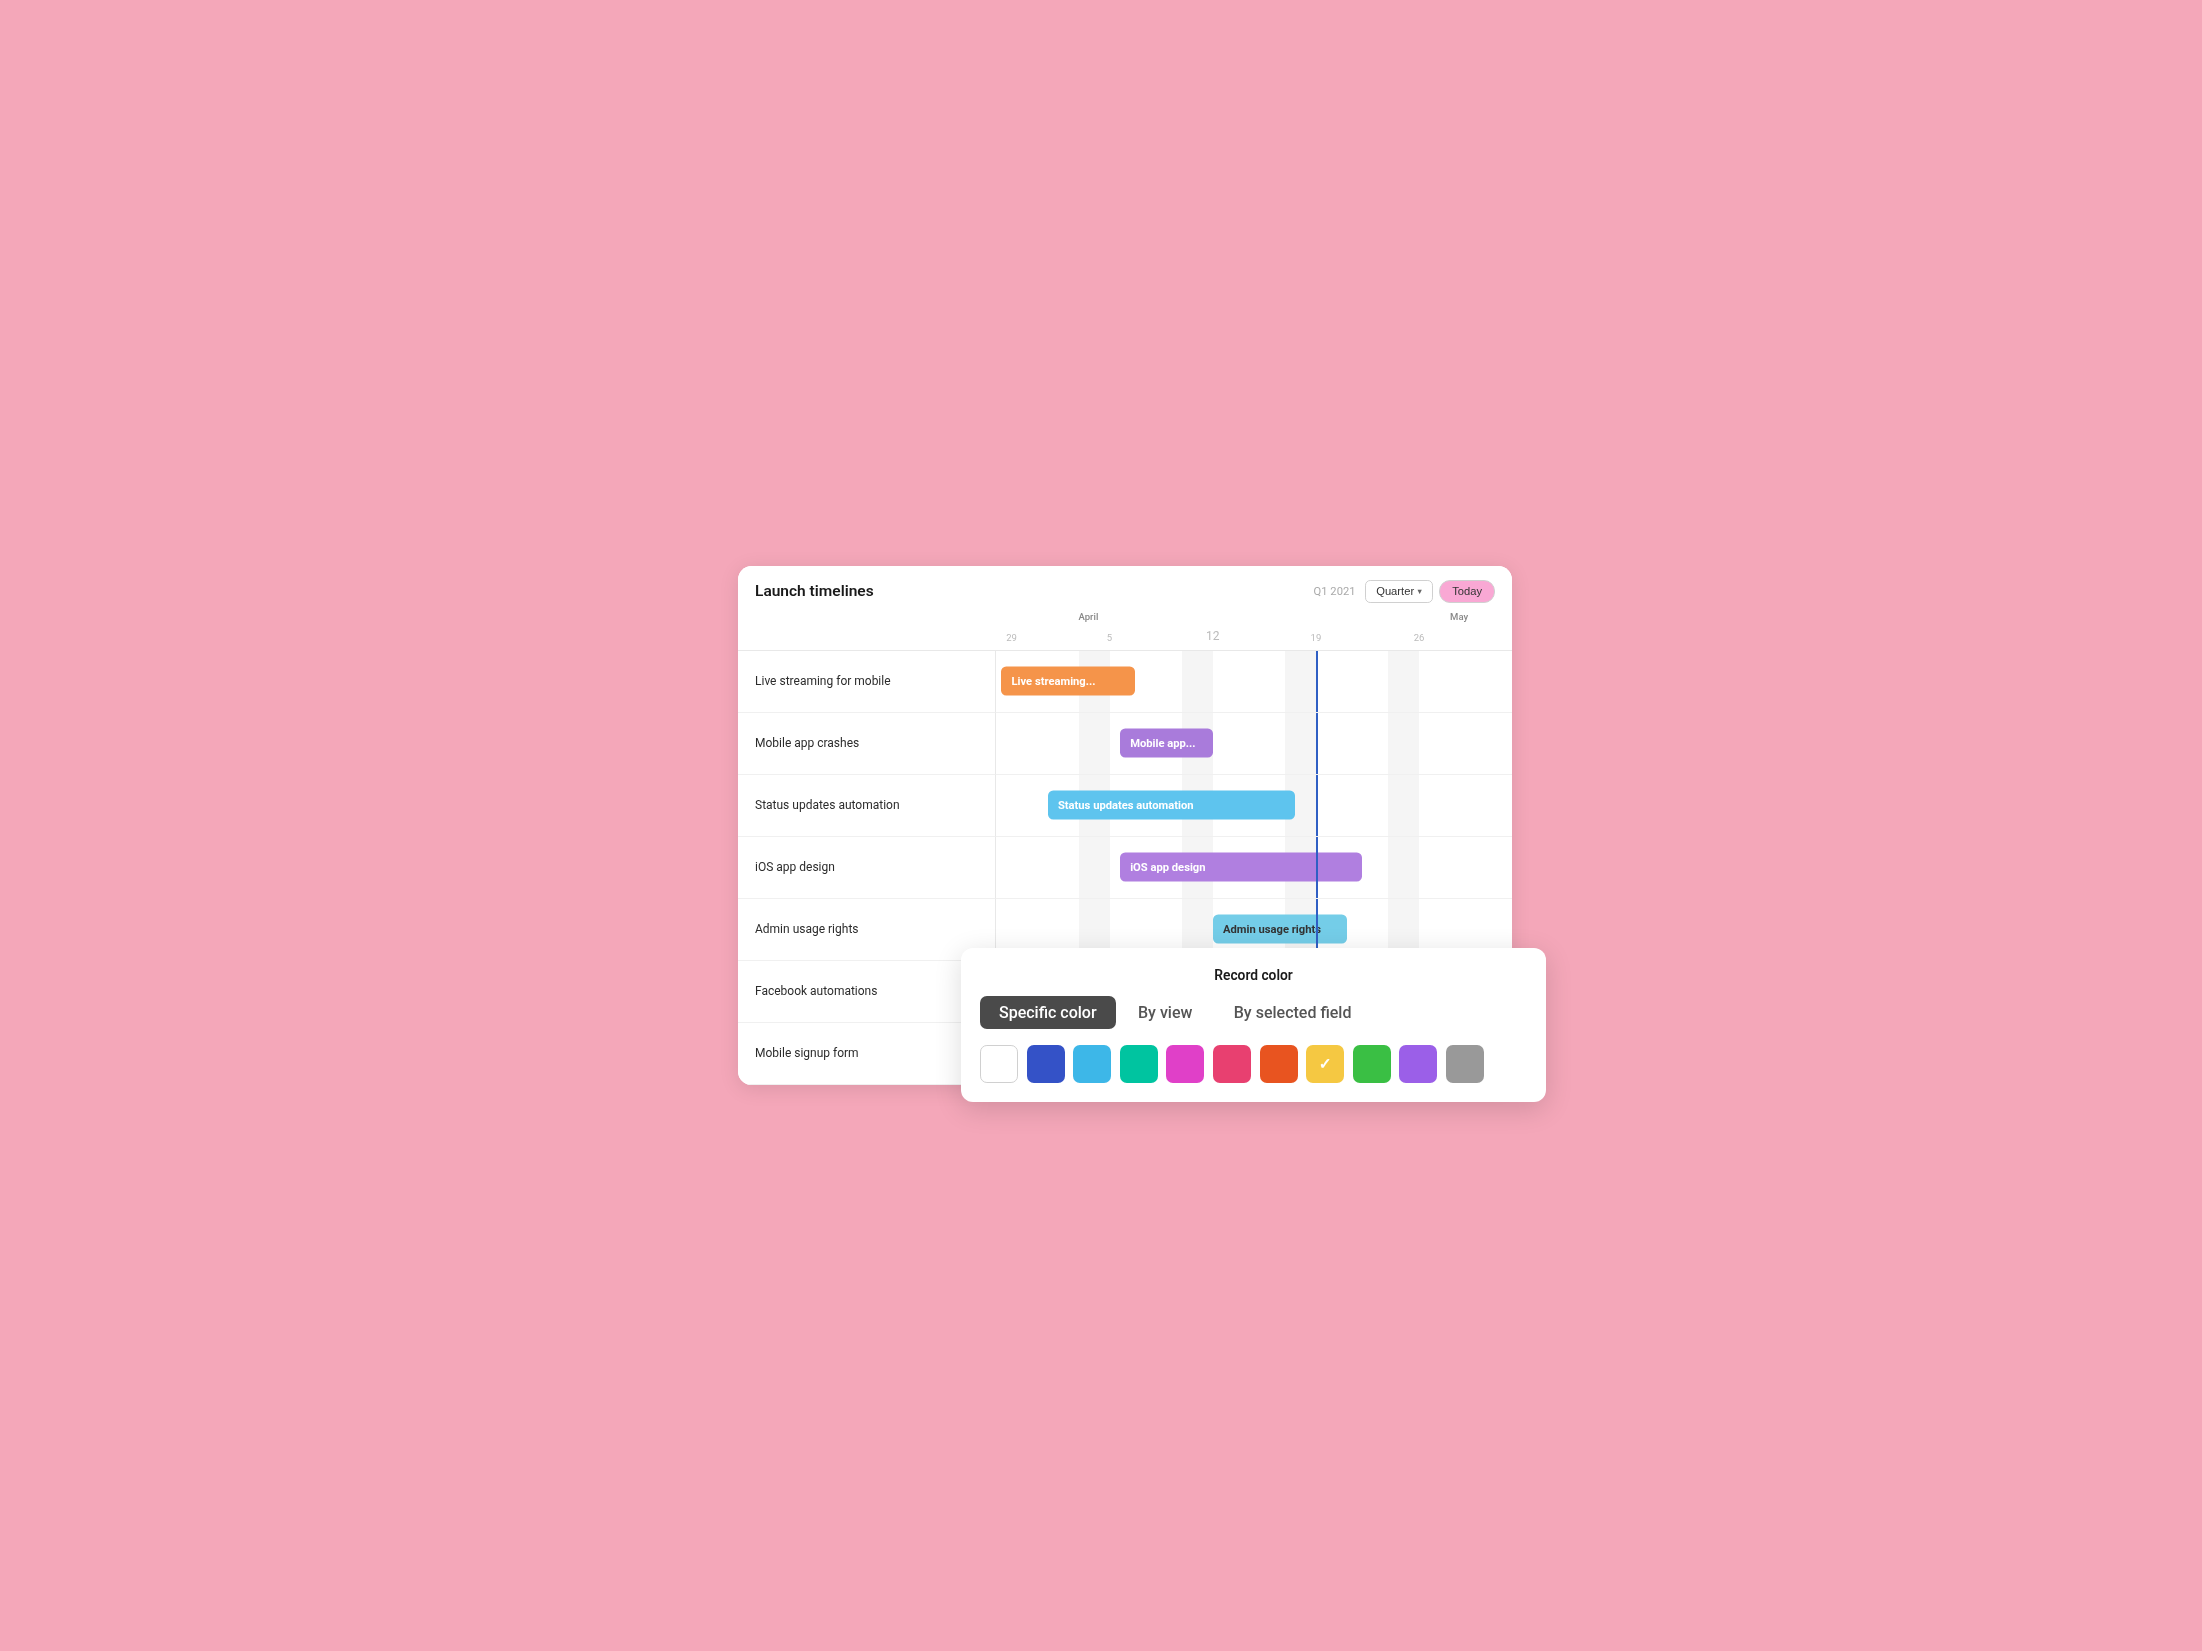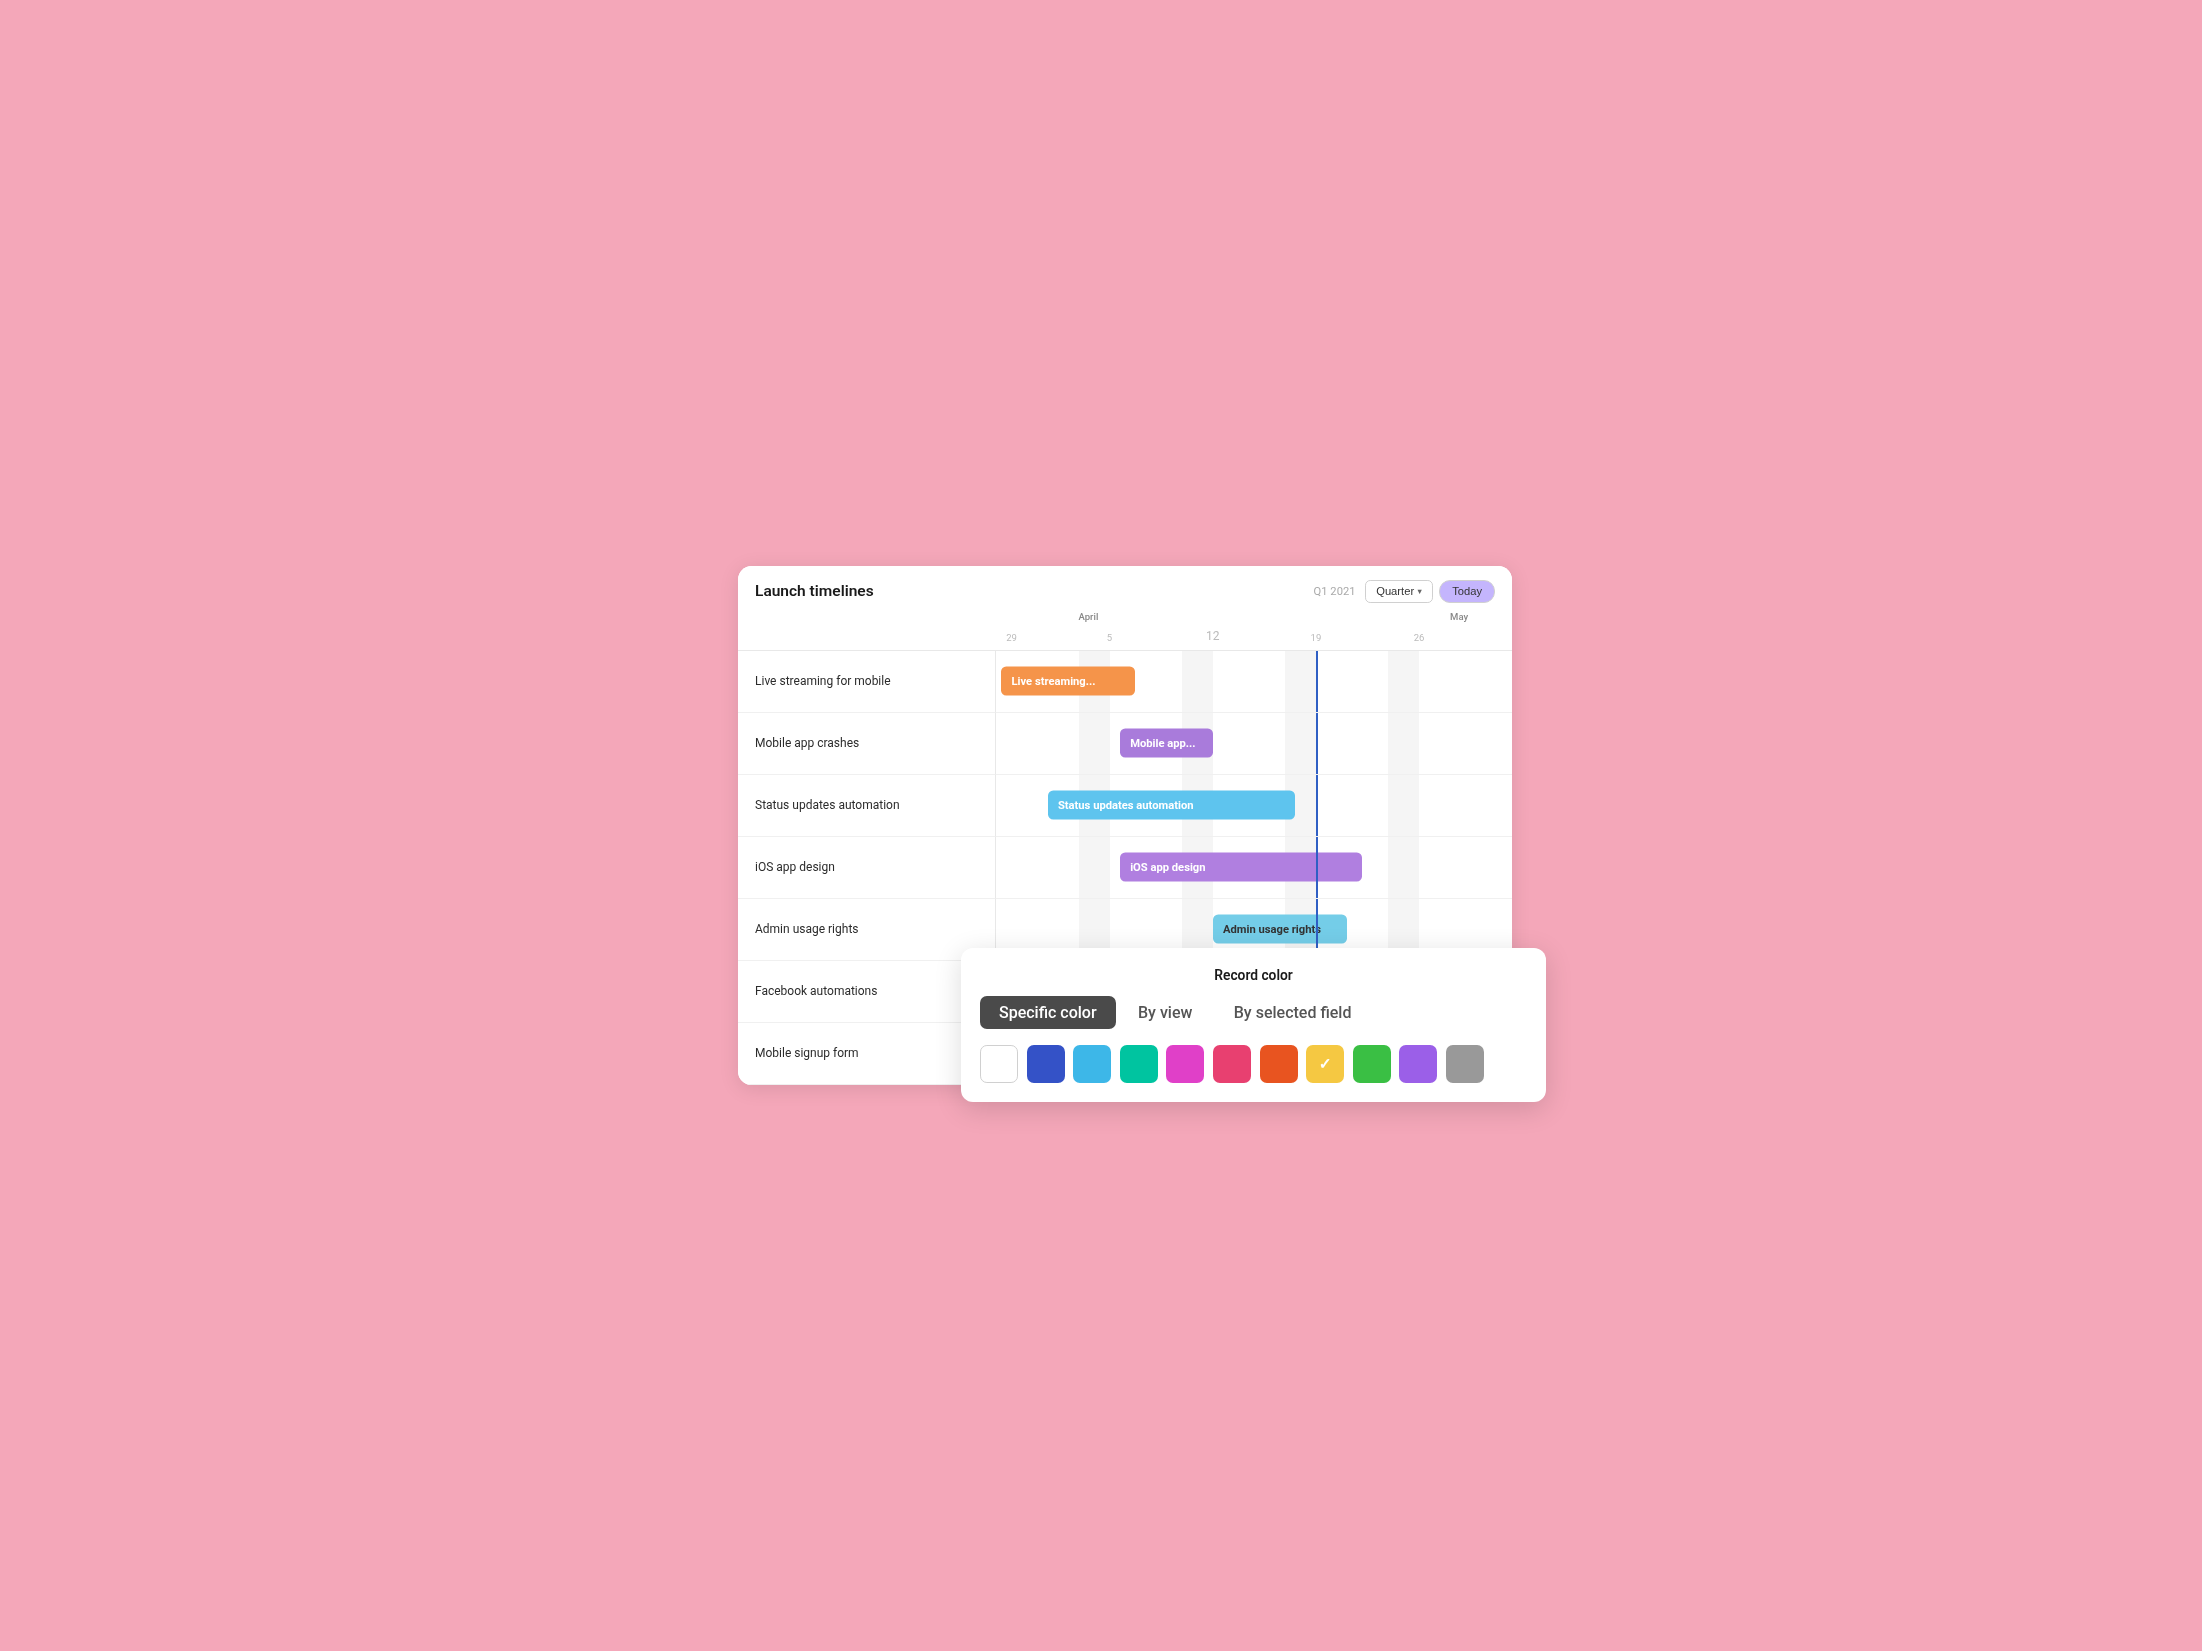--- a/index.html
+++ b/index.html
@@ -61,21 +61,21 @@
       color: #333;
       cursor: pointer;
     }
 
     .quarter-btn .chevron {
       font-size: 8.6px;
       color: #666;
     }
 
     .today-btn {
-      background: #c4b5fd;
+      background: #f9a8d4;
       border: 0.9px solid #d0d0d0;
       border-radius: 11px;
       padding: 4.3px 12px;
       font-size: 11.2px;
       color: #333;
       cursor: pointer;
     }
 
     
     .timeline-table {

